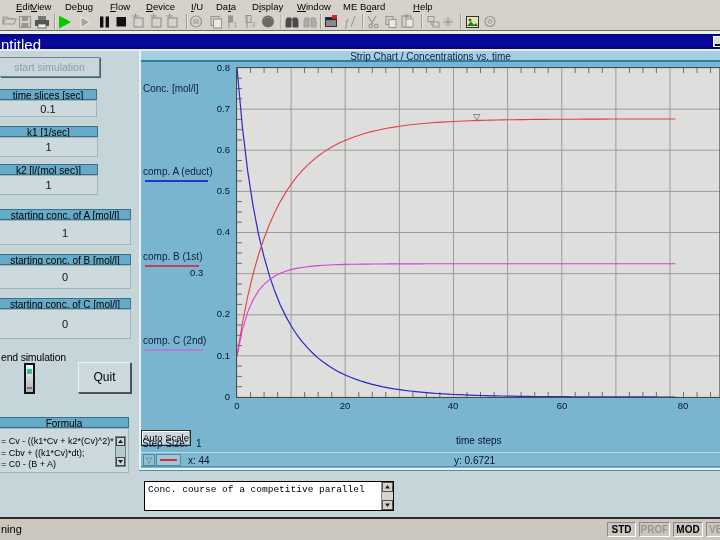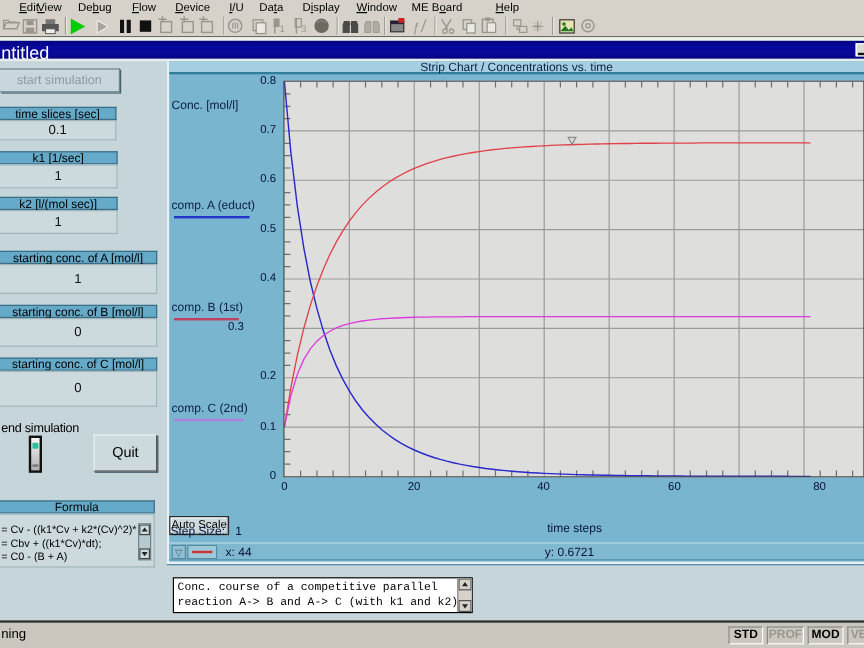--- a/index.html
+++ b/index.html
@@ -244,21 +244,20 @@
         <div class="abs" style="left:3px;top:4px;width:17px;height:2px;background:#cc3333;"></div>
       </div>
   <div class="abs" style="left:47px;top:2px;color:#06123a;font-size:10px;">x: 44</div>
   <div class="abs" style="left:313px;top:2px;color:#06123a;font-size:10px;">y: 0.6721</div>
 </div>
 <div class="abs" style="left:139px;top:468px;width:581px;height:2px;background:#e8f2f5;"></div>
 <div class="abs" style="left:139px;top:470px;width:581px;height:1px;background:#5a8ba0;"></div>
 
 <div class="abs" style="left:144px;top:481px;width:250px;height:30px;background:#fff;border:1px solid #000;font-family:'Liberation Mono',monospace;font-size:9.5px;color:#000;">
   <div class="abs" style="left:3px;top:2px;white-space:nowrap;">Conc. course of a competitive parallel</div>
-  <div class="abs" style="left:3px;top:14px;white-space:nowrap;">reaction A-&gt; B and A-&gt; C (with k1 and k2)</div>
   <div class="abs" style="left:236px;top:0px;width:12px;height:28px;background:#d6d2ca;border-left:1px solid #888;">
      <svg class="abs" style="left:0;top:0;" width="11" height="28">
        <rect x="0.5" y="0.5" width="10" height="9" fill="#d6d2ca" stroke="#555"></rect>
        <path d="M5.5 3 L8 6.5 L3 6.5 Z" fill="#222"></path>
        <rect x="0.5" y="18.5" width="10" height="9" fill="#d6d2ca" stroke="#555"></rect>
        <path d="M5.5 25 L8 21.5 L3 21.5 Z" fill="#222"></path>
      </svg>
   </div>
 </div>
 

